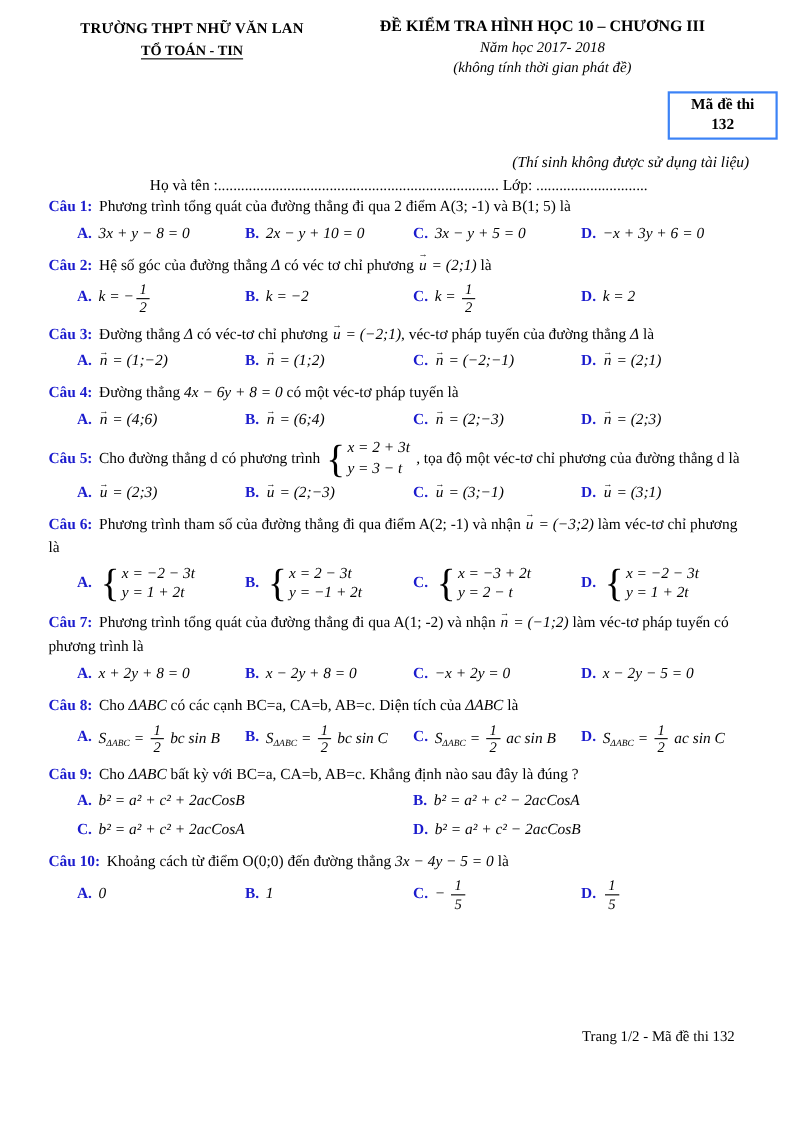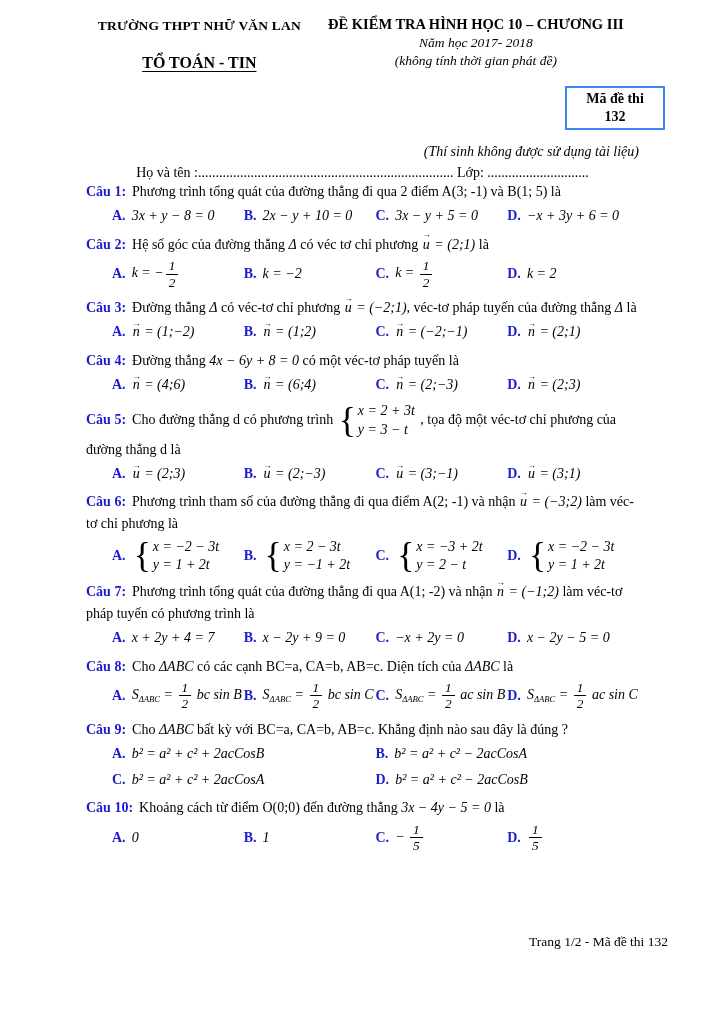--- a/index.html
+++ b/index.html
@@ -1,23 +1,23 @@
 <!DOCTYPE html>
 <html style="--accent: #1b1bcd;"><head>
 <meta charset="utf-8">
 <style>
   html,body{margin:0;padding:0;}
   body{background:#ffffff;}
   .page{width:725px;height:957px;margin:0 auto;background:#fff;position:relative;
         font-family:"Liberation Serif","DejaVu Serif",serif;font-size:14px;color:#000;
-        padding:16px 86px 0;box-sizing:border-box;overflow:hidden;}
+        padding:16px 44px 0;box-sizing:border-box;overflow:hidden;}
   .header{display:flex;}
   .header-left{width:41%;text-align:center;font-weight:bold;padding-top:2px;}
   .school{font-size:13.5px;letter-spacing:.2px;}
-  .dept{font-size:16px;margin-top:20px;text-decoration:underline;text-underline-offset:3px;}
+  .dept{font-size:13px;margin-top:4px;text-decoration:underline;text-underline-offset:3px;}
   .header-right{flex:1;text-align:center;}
   .exam-title{font-weight:bold;font-size:14.5px;}
   .exam-sub{font-style:italic;font-size:13.5px;margin-top:2px;}
   .code-row{display:flex;justify-content:flex-end;margin:14px -26px 0 0;}
   .code-box{border:2px solid #3b82f6;padding:3px 10px;text-align:center;font-weight:bold;font-size:14px;min-width:76px;}
   .code-value{margin-top:2px;}
   .no-materials{text-align:right;font-style:italic;margin-top:14px;}
   .name-line{text-align:center;margin-top:5px;}
   .section-title{color:var(--accent,#1b1bcd);font-weight:bold;font-size:15px;
                  text-decoration:underline;text-underline-offset:2px;margin:24px 0 6px;}
@@ -232,25 +232,25 @@
             </span></span>
         </div>
     </div>
   </div>
 
   <div class="question">
     <div class="q-line"><span class="q-label">Câu 7:</span><span class="q-body"><span class="seg-t">Phương trình tổng quát của đường thẳng đi qua A(1; -2) và nhận </span><span class="vec"><span class="vec-arrow">→</span><span class="vec-letter">n</span></span><span class="seg-m"> = (−1;2)</span><span class="seg-t"> làm véc-tơ pháp tuyến có phương trình là</span></span></div>
     <div class="options cols-4">
       <div class="option">
           <span class="opt-letter">A.</span>
-          <span class="opt-content"><span class="seg-m">x + 2y + 4 = 7</span></span>
-        </div>
-      <div class="option">
-          <span class="opt-letter">B.</span>
-          <span class="opt-content"><span class="seg-m">x − 2y + 9 = 0</span></span>
+          <span class="opt-content"><span class="seg-m">x + 2y + 8 = 0</span></span>
+        </div>
+      <div class="option">
+          <span class="opt-letter">B.</span>
+          <span class="opt-content"><span class="seg-m">x − 2y + 8 = 0</span></span>
         </div>
       <div class="option">
           <span class="opt-letter">C.</span>
           <span class="opt-content"><span class="seg-m">−x + 2y = 0</span></span>
         </div>
       <div class="option">
           <span class="opt-letter">D.</span>
           <span class="opt-content"><span class="seg-m">x − 2y − 5 = 0</span></span>
         </div>
     </div>

